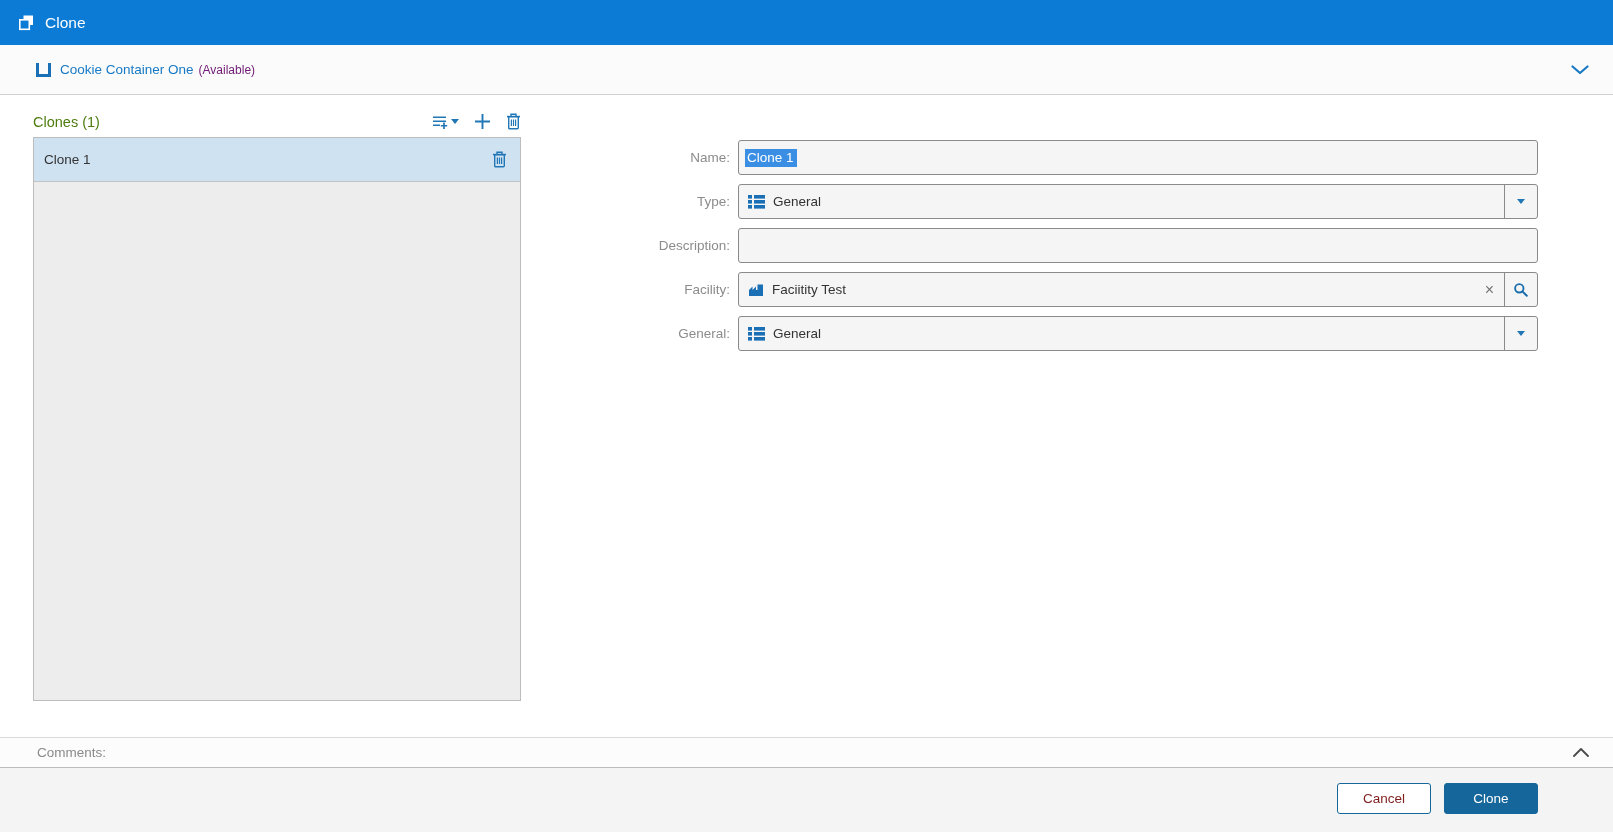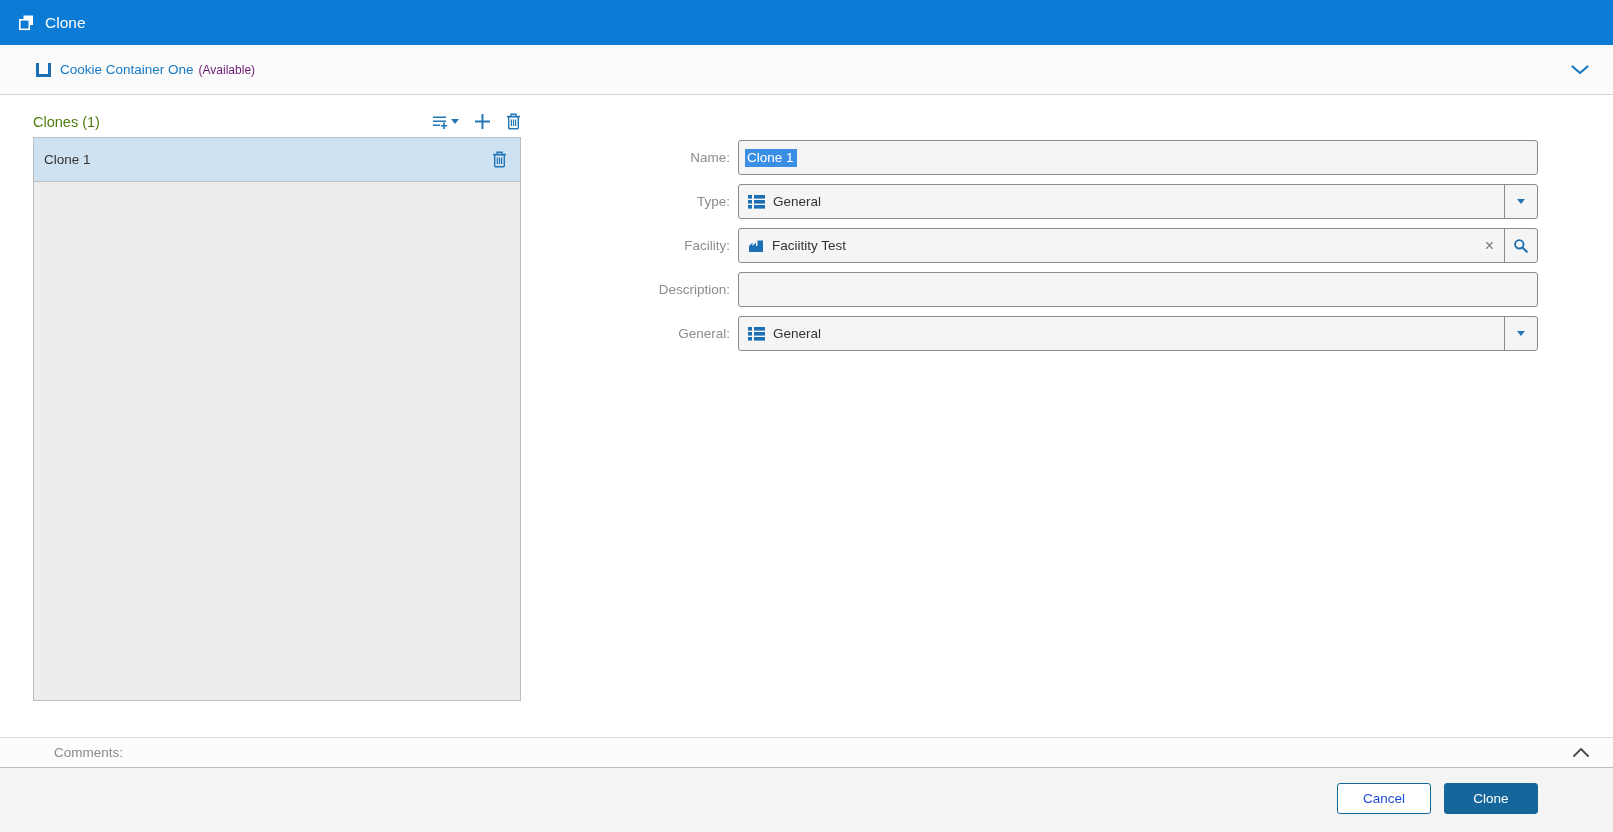--- a/index.html
+++ b/index.html
@@ -51,29 +51,29 @@
            border-top:5px solid #2176b5; }
 
   
   .toggle { width:38px; height:20px; border-radius:10px; background:#15679b; position:relative;
             margin-top:6px; cursor:pointer; }
   .toggle .knob { position:absolute; top:3px; width:14px; height:14px; border-radius:50%; background:#e9f1f8; left:3px; }
   .toggle.on .knob { left:auto; right:3px; }
 
   
   .comments-bar { height:31px; background:#fcfcfc; border-top:1px solid #dadada; border-bottom:1px solid #bcbcbc;
-                  display:flex; align-items:center; padding:0 24px 0 54px; }
+                  display:flex; align-items:center; padding:0 24px 0 37px; }
   .comments-label { color:#8a8a8a; font-size:13.5px; }
   .comments-bar .chev { margin-left:auto; cursor:pointer; display:flex; }
 
   
   .footer { height:80px; background:#f4f4f4; display:flex; justify-content:flex-end;
             padding:15px 75px 0 0; gap:13px; }
   .btn { height:31px; width:94px; border-radius:3px; font-size:13.5px; font-family:inherit; cursor:pointer; }
-  .btn-cancel { background:#fff; border:1px solid #15679b; color:#1d4ed8; }
+  .btn-cancel { background:#fff; border:1px solid #15679b; color:#7f1d1d; }
   .btn-clone { background:#15679b; border:1px solid #15679b; color:#fff; }
 
   svg { display:block; }
 </style>
 </head>
 <body>
 
 <header class="titlebar">
   <span>
     <svg width="17" height="17" viewBox="0 0 17 17">
@@ -167,44 +167,44 @@
           </span>
           <span>General</span>
         </div>
         <div class="drop-btn">
           <span class="caret"></span>
         </div>
       </div>
     </div>
 
     <div class="form-row">
+      <div class="f-label">Description:</div>
+      <div class="ctrl">
+        <div class="body"></div>
+      </div>
+    </div>
+
+    <div class="form-row">
       <div class="f-label">Facility:</div>
       <div class="ctrl">
         <div class="body">
           <span class="icon">
             <svg width="16" height="16" viewBox="0 0 16 16">
               <polygon points="1,14 1,8 4.5,4.5 4.5,8 8,4.5 8,8 9.5,8 9.5,2.5 15,2.5 15,14" fill="#1a6fb5"></polygon>
             </svg>
           </span>
           <span>Faciitity Test</span>
           <span class="clear-x">×</span>
         </div>
         <div class="drop-btn">
           <svg width="16" height="16" viewBox="0 0 16 16">
             <circle cx="6.3" cy="6.3" r="4.2" fill="none" stroke="#1c6fad" stroke-width="1.9"></circle>
             <path d="M9.6 9.6 L13.8 13.8" stroke="#1c6fad" stroke-width="2" stroke-linecap="round"></path>
           </svg>
         </div>
-      </div>
-    </div>
-
-    <div class="form-row">
-      <div class="f-label">Description:</div>
-      <div class="ctrl">
-        <div class="body"></div>
       </div>
     </div>
 
     <div class="form-row">
       <div class="f-label">General:</div>
       <div class="ctrl">
         <div class="body">
           <span class="icon">
             <svg width="17" height="14" viewBox="0 0 17 14">
               <g fill="#1a6fb5">

